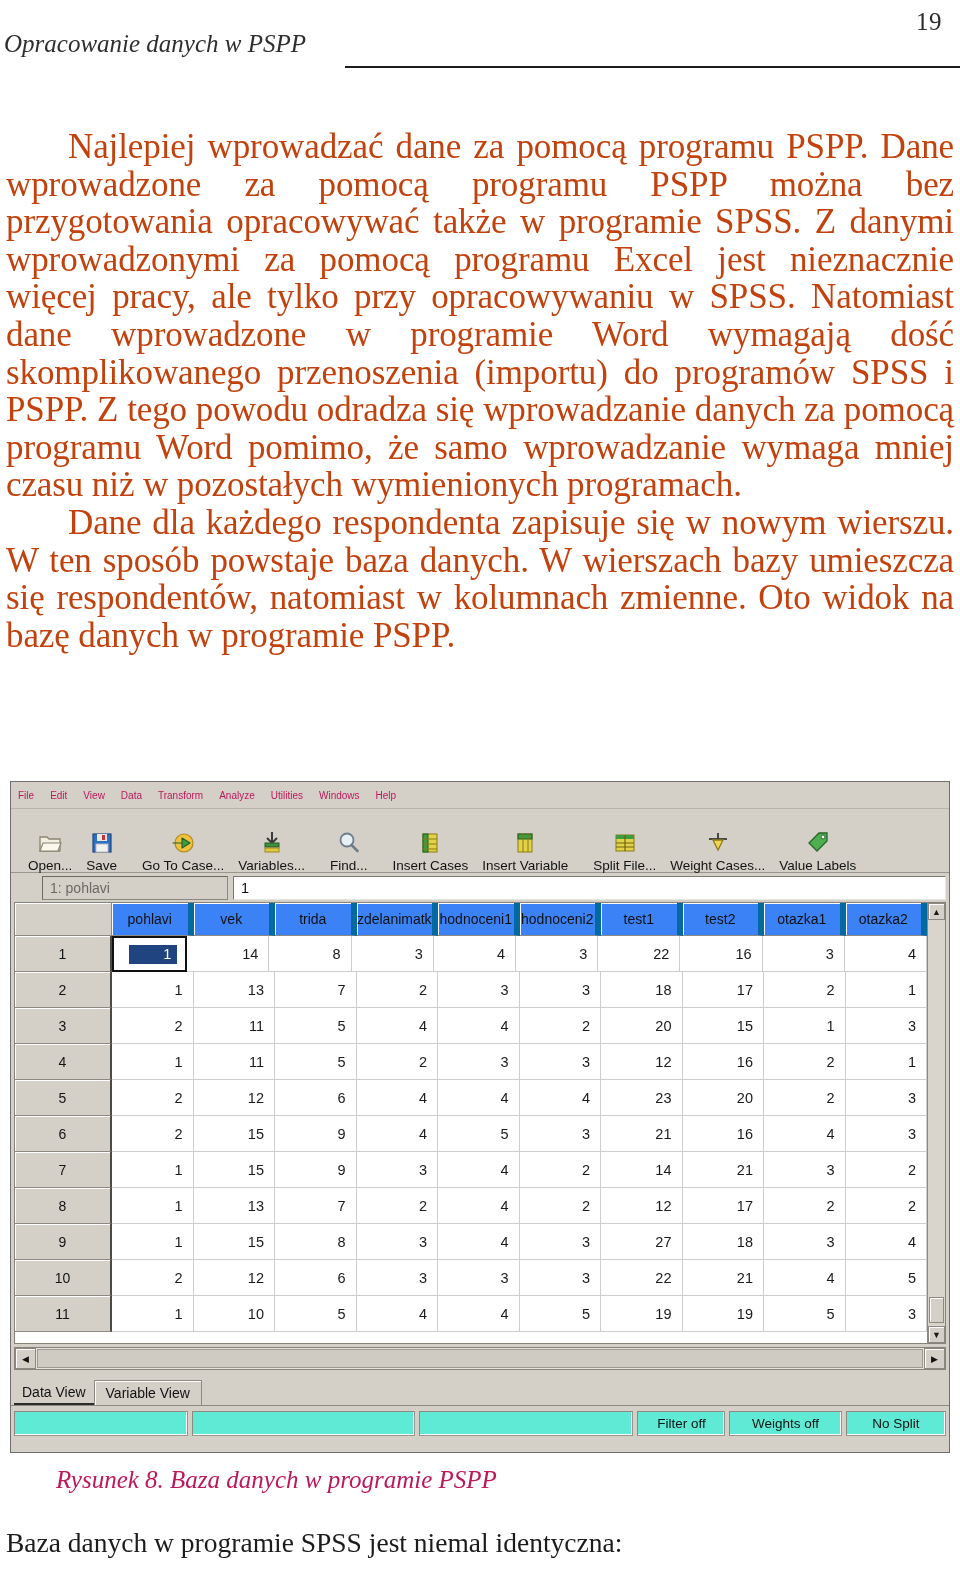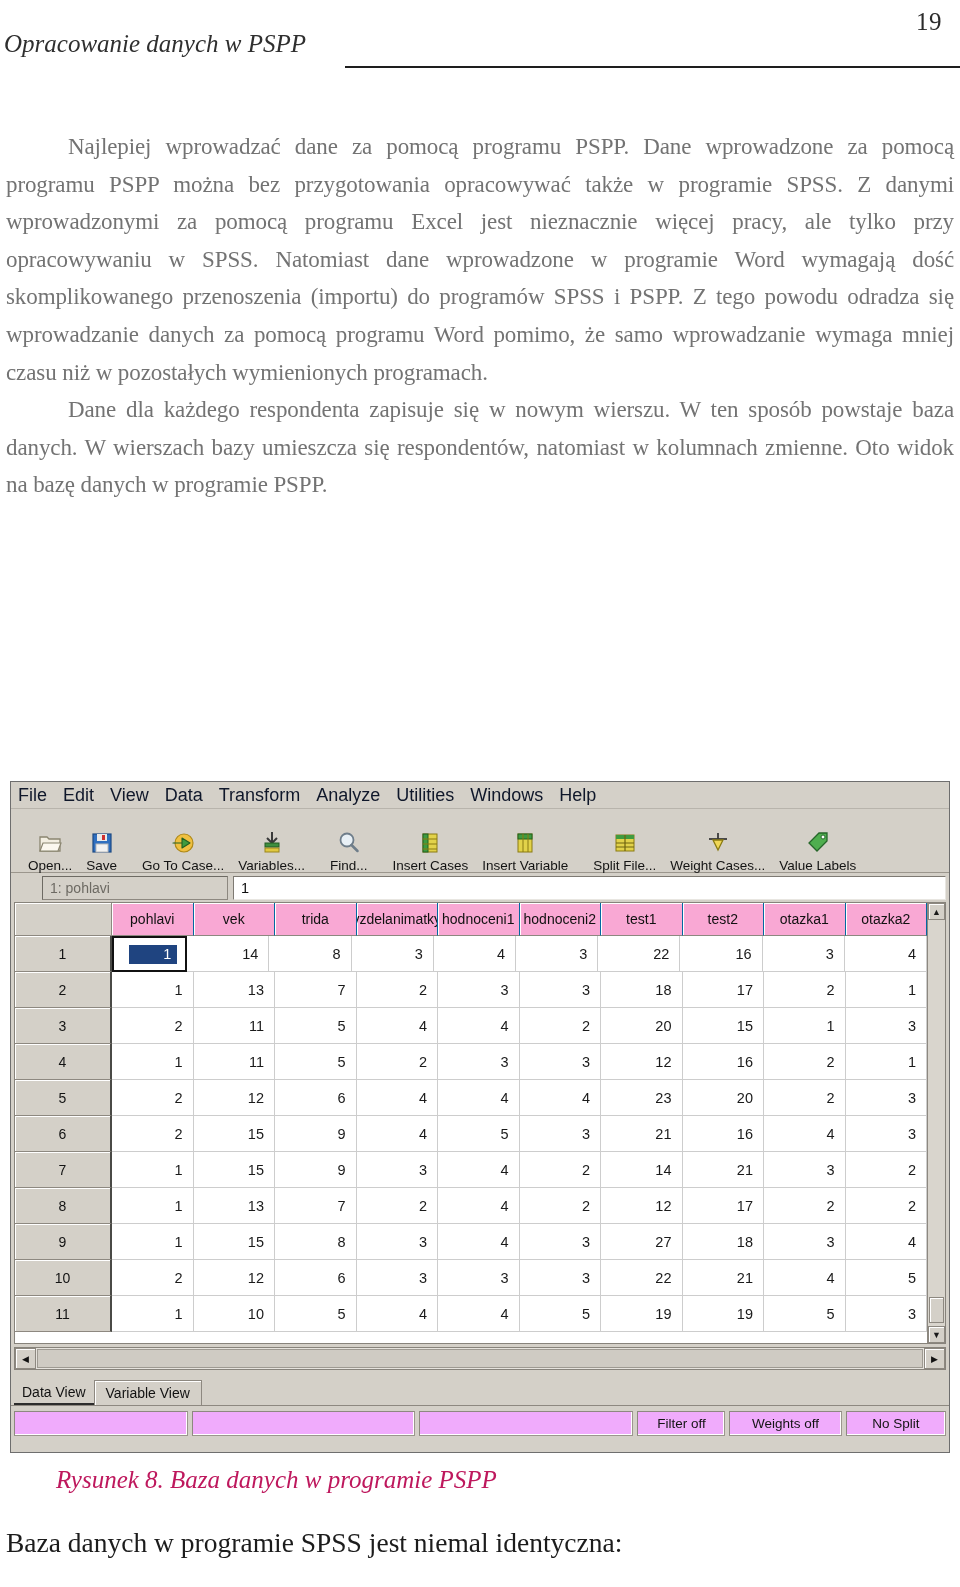--- a/index.html
+++ b/index.html
@@ -52,24 +52,24 @@
     background: #1e1e1e;
   }
 
   
   .body-copy {
     position: absolute;
     left: 6px;
     top: 128px;
     width: 948px;
     font-family: "Liberation Serif", serif;
-    font-size: 23px;
+    font-size: 35px;
     line-height: 37.6px;
     text-align: justify;
-    color: #737373;
+    color: #c2410c;
     letter-spacing: -0.1px;
   }
   .body-copy p {
     margin: 0;
     text-indent: 62px;
   }
   .body-copy p.p2 { text-indent: 62px; }
 
   
   .pspp-window {
@@ -130,22 +130,22 @@
   .menubar {
     height: 27px;
     background: #d4d0c8;
     display: flex;
     align-items: center;
     padding-left: 7px;
     border-bottom: 1px solid #b8b4ac;
     box-sizing: border-box;
   }
   .menu-item {
-    font-size: 18px;
-    color: #0f172a;
+    font-size: 10px;
+    color: #be185d;
     padding: 0 9px 0 0;
     margin-right: 7px;
     white-space: nowrap;
   }
 
   .toolbar {
     height: 64px;
     background: #d4d0c8;
     display: flex;
     align-items: flex-end;
@@ -239,22 +239,22 @@
     flex: none;
     background: #d4d0c8;
     border-right: 1px solid #8d8880;
     border-bottom: 1px solid #8d8880;
     box-shadow: inset 1px 1px 0 #ffffff;
     box-sizing: border-box;
   }
   .col-head {
     flex: 1 1 0;
     min-width: 0;
-    background: #f9a8d4;
-    border-right: 1px solid #0369a1;
+    background: #3b82f6;
+    border-right: 6px solid #0369a1;
     border-bottom: 1px solid #8d8880;
     box-shadow: inset 1px 1px 0 #ffffff;
     box-sizing: border-box;
     display: flex;
     align-items: center;
     justify-content: center;
     font-size: 14px;
     color: #111111;
     overflow: hidden;
     white-space: nowrap;
@@ -399,21 +399,21 @@
   }
 
   
   .statusbar {
     margin: 5px 3px 4px 3px;
     height: 25px;
     display: flex;
     gap: 4px;
   }
   .status-cell {
-    background: #f0abfc;
+    background: #5eead4;
     border: 1px solid #9b968d;
     border-top-color: #8d8880;
     border-left-color: #8d8880;
     box-shadow: inset -1px -1px 0 #ffffff;
     box-sizing: border-box;
     display: flex; align-items: center; justify-content: center;
     font-size: 13.5px;
     color: #141414;
     text-align: center;
   }

